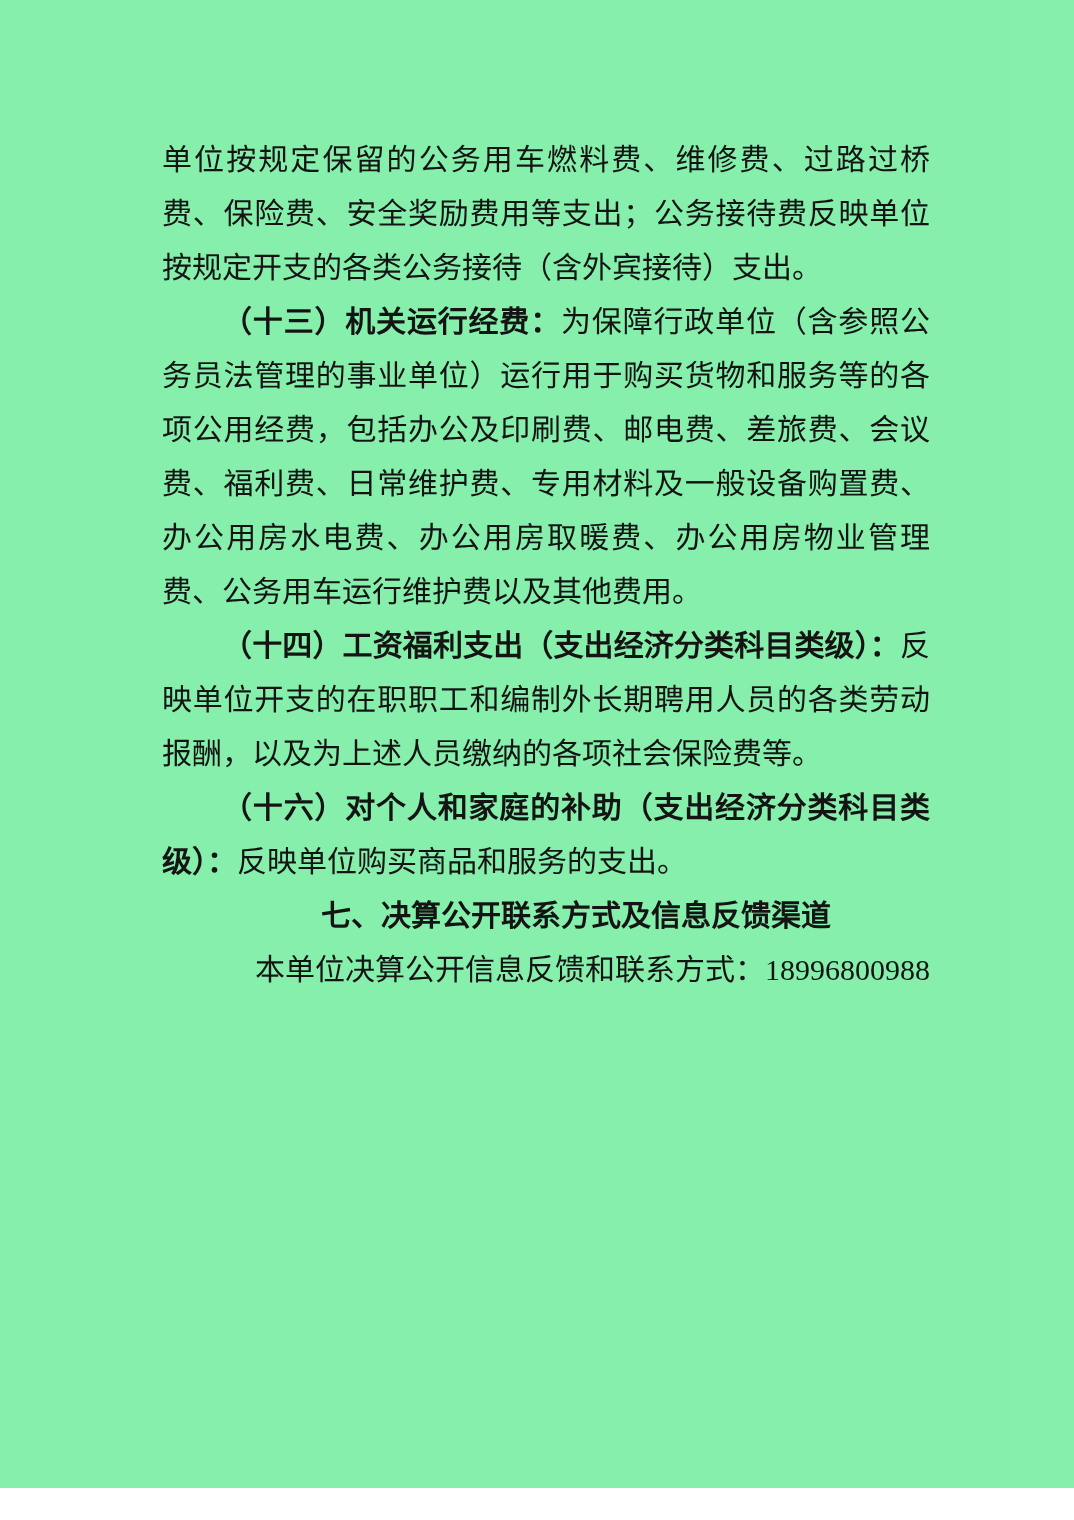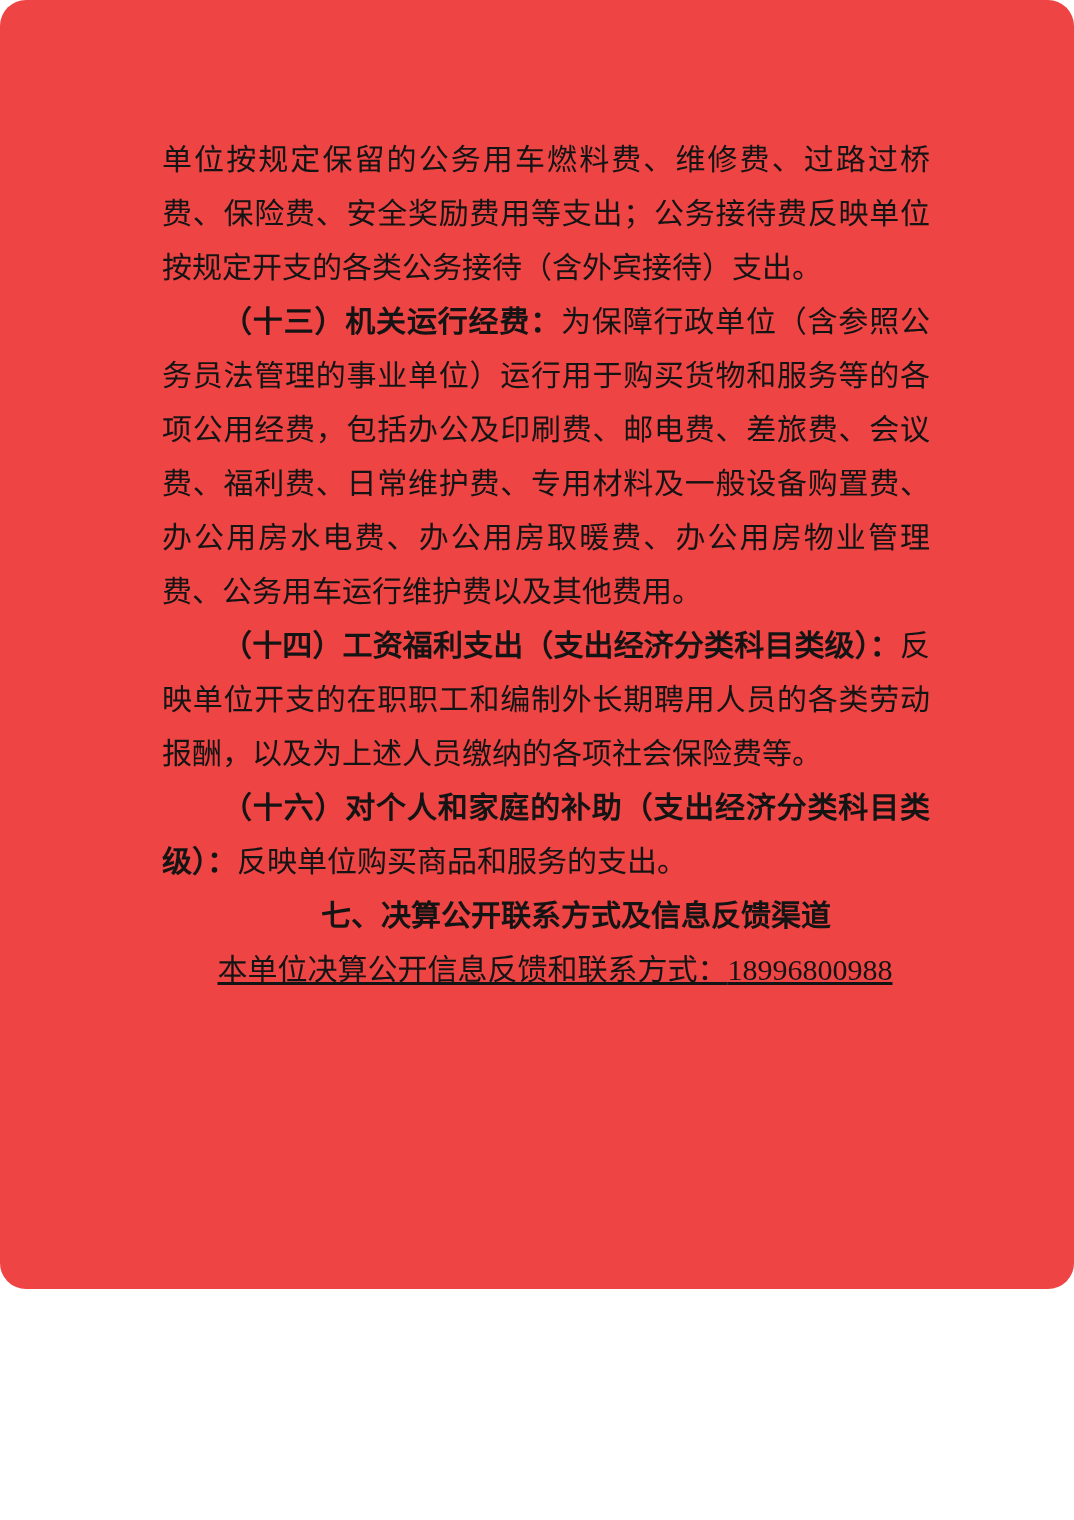--- a/index.html
+++ b/index.html
@@ -3,24 +3,23 @@
 <meta charset="utf-8">
 <style>
   html, body {
     margin: 0;
     padding: 0;
     background: #ffffff;
   }
   .page {
     position: relative;
     width: 1074px;
-    height: 1289px;
-    background: #ef4444;
+    height: 1488px;
+    background: #86efac;
     overflow: hidden;
-    border-radius: 26px;
   }
   .content {
     position: absolute;
     left: 162px;
     top: 133px;
     width: 768px;
   }
   .para {
     margin: 0;
     padding: 0;
@@ -44,22 +43,21 @@
     font-family: "Liberation Sans", "DejaVu Sans", sans-serif;
     font-weight: 700;
     font-size: 30px;
     line-height: 54px;
     color: #141414;
     text-indent: 2em;
     text-align: center;
   }
   .contact-line {
     text-indent: 0.6em;
-    text-align: center;
-    text-decoration: underline;
+    text-align: right;
   }
   .contact-line .phone {
     font-family: "Liberation Serif", "DejaVu Serif", serif;
   }
 </style>
 </head>
 <body>
 
 <div class="page">
   <div class="content">

